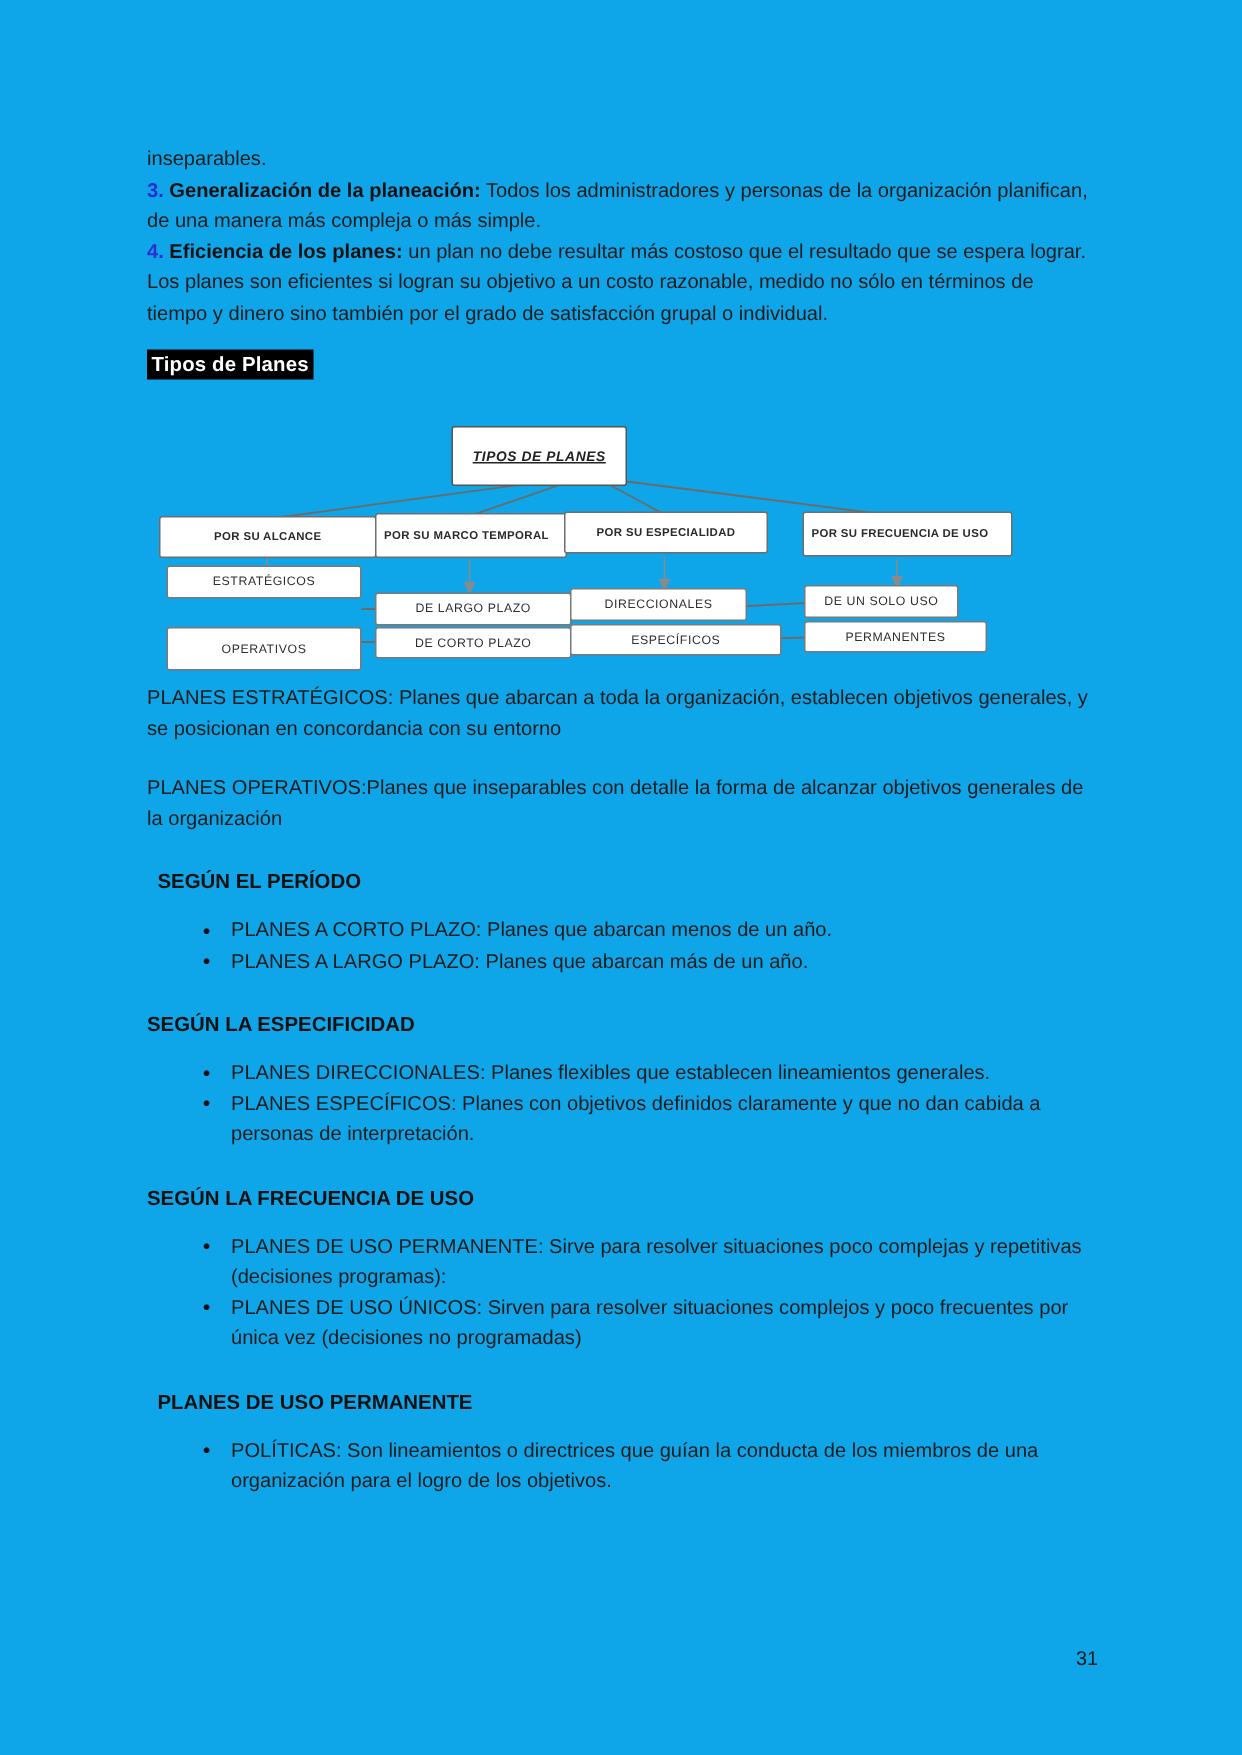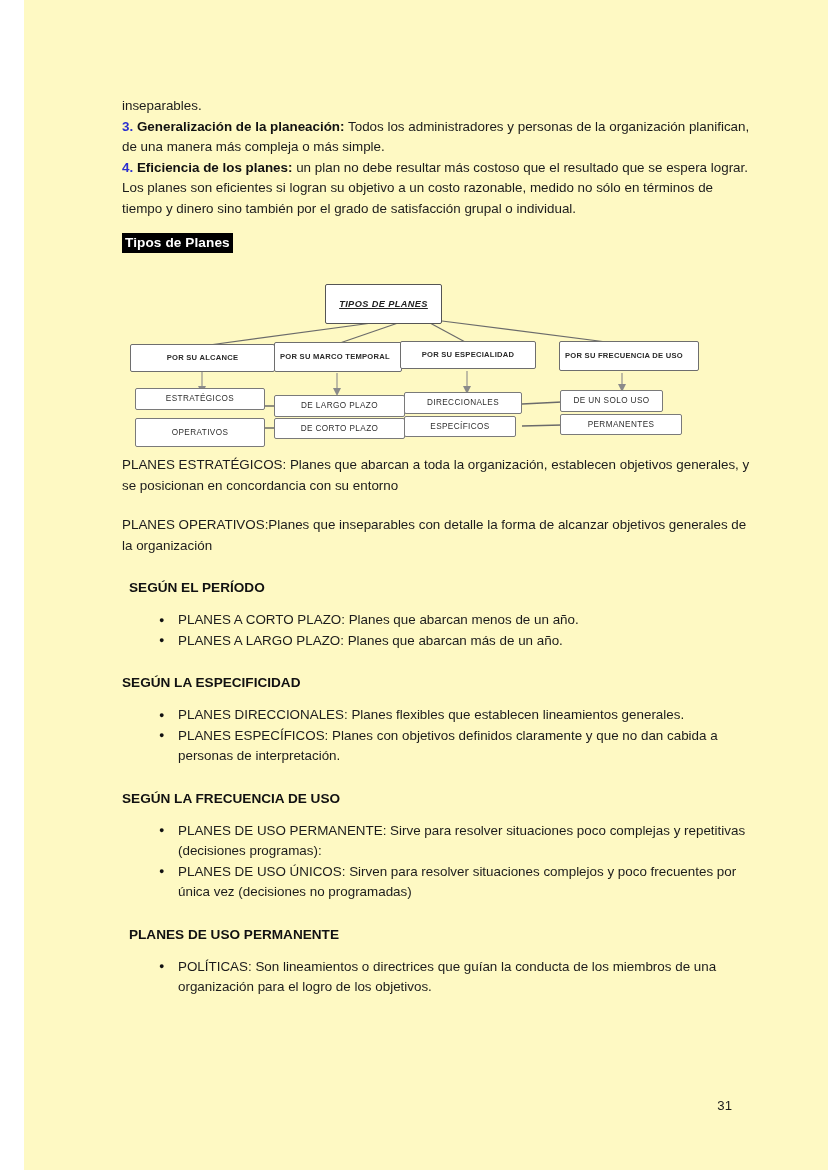--- a/index.html
+++ b/index.html
@@ -11,22 +11,21 @@
     width: 828px;
     height: 1170px;
     position: relative;
     font-family: "Liberation Sans", sans-serif;
     color: #1a1a1a;
     overflow: hidden;
   }
   .page {
     position: absolute;
     inset: 0;
-    background: #fef9c3;
-    margin-left: 24px;
+    background: #0ea5e9;
   }
   .content {
     position: absolute;
     left: 98px;
     top: 96px;
     width: 634px;
   }
 
   
   .intro {
@@ -221,38 +220,38 @@
       <div class="dbox left-align" style="left:152px; top:81px; width:128px; height:30px;">
         <span>POR SU MARCO TEMPORAL</span>
       </div>
       <div class="dbox" style="left:278px; top:80px; width:136px; height:28px;">
         <span>POR SU ESPECIALIDAD</span>
       </div>
       <div class="dbox left-align" style="left:437px; top:80px; width:140px; height:30px;">
         <span>POR SU FRECUENCIA DE USO</span>
       </div>
 
-      <div class="dbox leaf" style="left:13px; top:127px; width:130px; height:22px;">
+      <div class="dbox leaf" style="left:13px; top:116px; width:130px; height:22px;">
         <span>ESTRATÉGICOS</span>
       </div>
       <div class="dbox leaf" style="left:13px; top:157px; width:130px; height:29px;">
         <span>OPERATIVOS</span>
       </div>
 
       <div class="dbox leaf" style="left:152px; top:134px; width:131px; height:22px;">
         <span>DE LARGO PLAZO</span>
       </div>
       <div class="dbox leaf" style="left:152px; top:157px; width:131px; height:21px;">
         <span>DE CORTO PLAZO</span>
       </div>
 
       <div class="dbox leaf" style="left:282px; top:131px; width:118px; height:22px;">
         <span>DIRECCIONALES</span>
       </div>
-      <div class="dbox leaf" style="left:282px; top:155px; width:112px; height:21px;">
+      <div class="dbox leaf" style="left:282px; top:155px; width:141px; height:21px;">
         <span>ESPECÍFICOS</span>
       </div>
 
       <div class="dbox leaf" style="left:438px; top:129px; width:103px; height:22px;">
         <span>DE UN SOLO USO</span>
       </div>
       <div class="dbox leaf" style="left:438px; top:153px; width:122px; height:21px;">
         <span>PERMANENTES</span>
       </div>
     </div>

